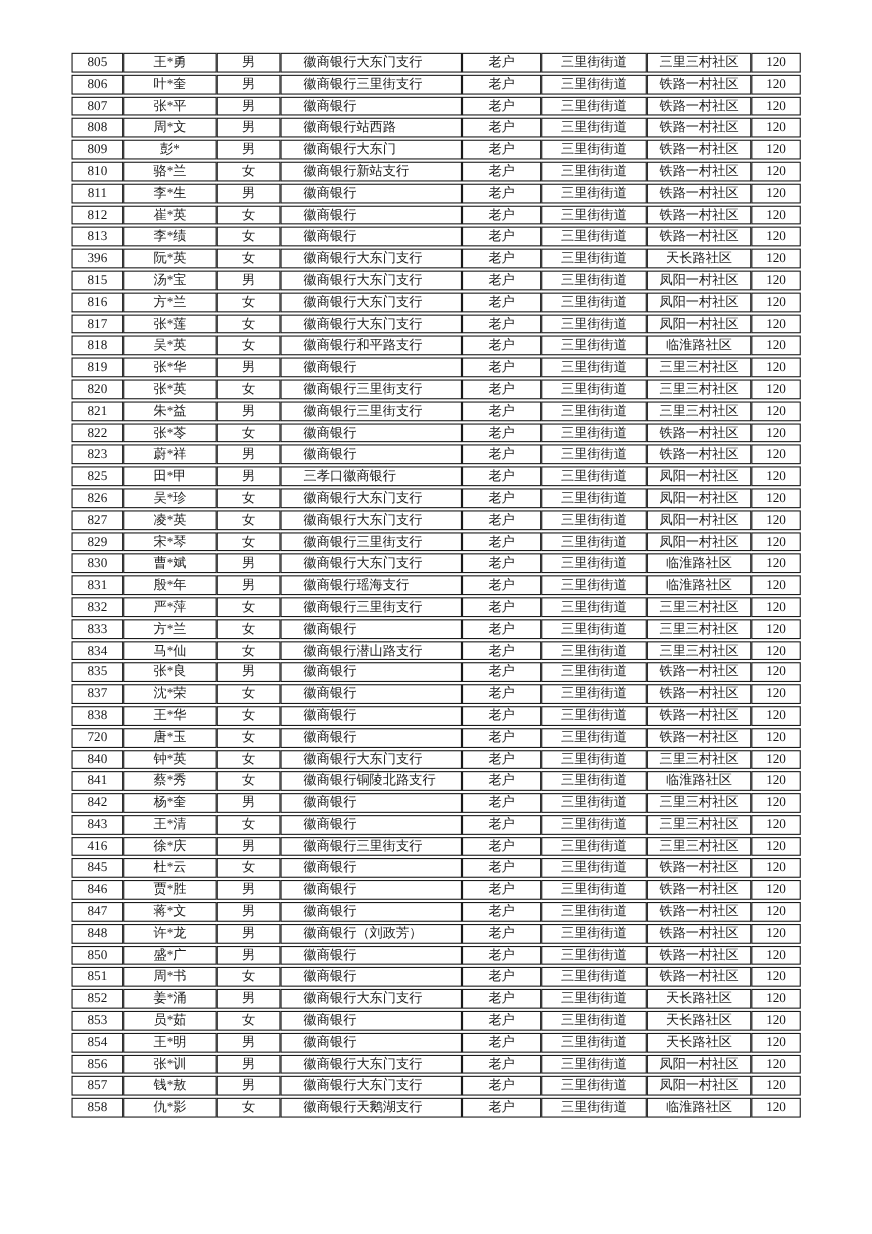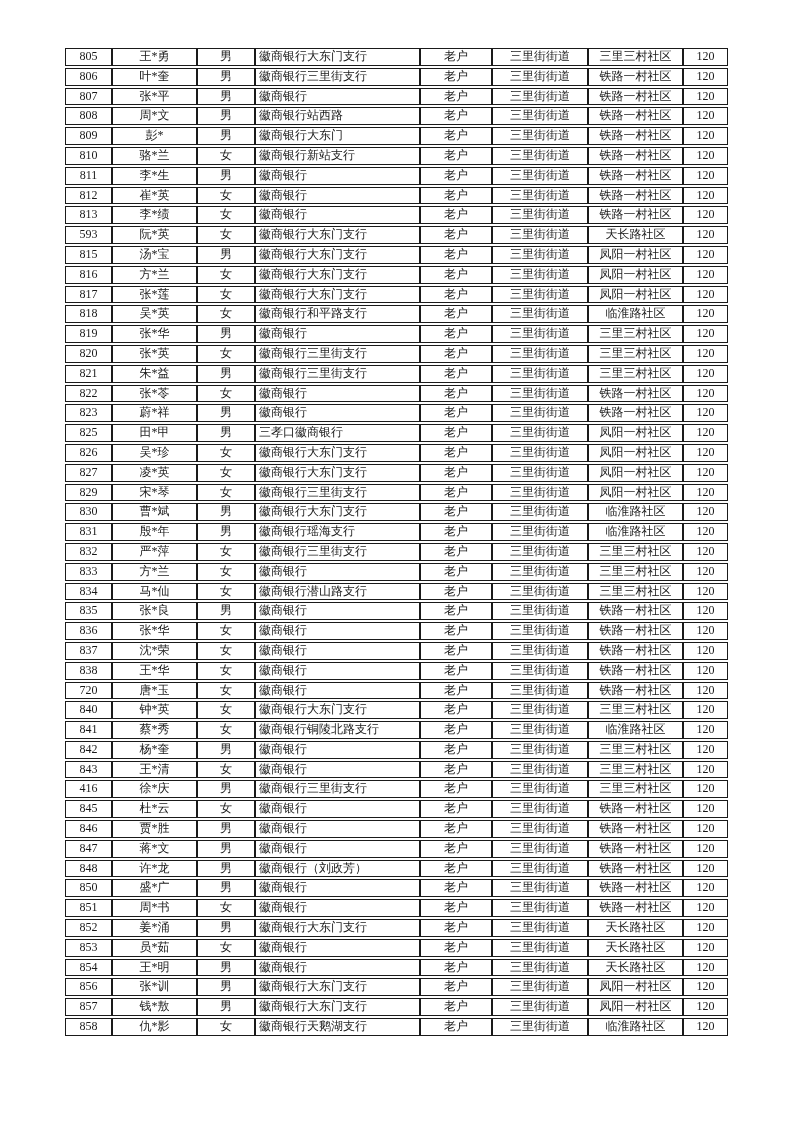--- a/index.html
+++ b/index.html
@@ -36,21 +36,21 @@
     font-size: 12px;
     line-height: 15.8px;
     color: #1a1a1a;
     text-align: center;
     vertical-align: middle;
     white-space: nowrap;
     overflow: hidden;
   }
   table.records td.col-bank {
     text-align: left;
-    padding-left: 3px;
+    padding-left: 20px;
   }
   col.c-serial    { width: 47px; }
   col.c-name      { width: 85px; }
   col.c-gender    { width: 58px; }
   col.c-bank      { width: 165px; }
   col.c-household { width: 72px; }
   col.c-street    { width: 96px; }
   col.c-community { width: 95px; }
   col.c-amount    { width: 45px; }
 </style>
@@ -154,21 +154,21 @@
           <td class="col-serial">813</td>
           <td class="col-name">李*绩</td>
           <td class="col-gender">女</td>
           <td class="col-bank">徽商银行</td>
           <td class="col-household-type">老户</td>
           <td class="col-street">三里街街道</td>
           <td class="col-community">铁路一村社区</td>
           <td class="col-amount">120</td>
         </tr>
         <tr>
-          <td class="col-serial">593</td>
+          <td class="col-serial">396</td>
           <td class="col-name">阮*英</td>
           <td class="col-gender">女</td>
           <td class="col-bank">徽商银行大东门支行</td>
           <td class="col-household-type">老户</td>
           <td class="col-street">三里街街道</td>
           <td class="col-community">天长路社区</td>
           <td class="col-amount">120</td>
         </tr>
         <tr>
           <td class="col-serial">815</td>
@@ -347,30 +347,20 @@
           <td class="col-bank">徽商银行潜山路支行</td>
           <td class="col-household-type">老户</td>
           <td class="col-street">三里街街道</td>
           <td class="col-community">三里三村社区</td>
           <td class="col-amount">120</td>
         </tr>
         <tr>
           <td class="col-serial">835</td>
           <td class="col-name">张*良</td>
           <td class="col-gender">男</td>
-          <td class="col-bank">徽商银行</td>
-          <td class="col-household-type">老户</td>
-          <td class="col-street">三里街街道</td>
-          <td class="col-community">铁路一村社区</td>
-          <td class="col-amount">120</td>
-        </tr>
-        <tr>
-          <td class="col-serial">836</td>
-          <td class="col-name">张*华</td>
-          <td class="col-gender">女</td>
           <td class="col-bank">徽商银行</td>
           <td class="col-household-type">老户</td>
           <td class="col-street">三里街街道</td>
           <td class="col-community">铁路一村社区</td>
           <td class="col-amount">120</td>
         </tr>
         <tr>
           <td class="col-serial">837</td>
           <td class="col-name">沈*荣</td>
           <td class="col-gender">女</td>

